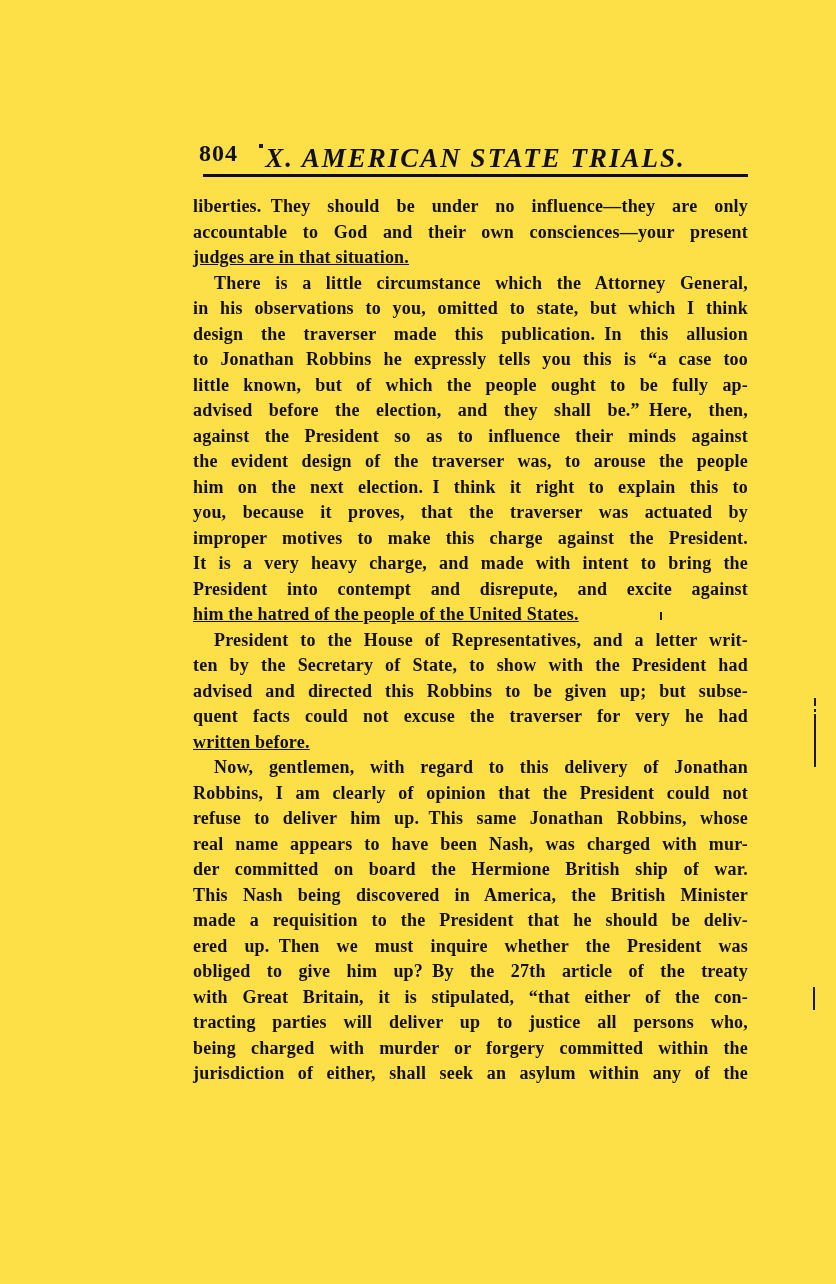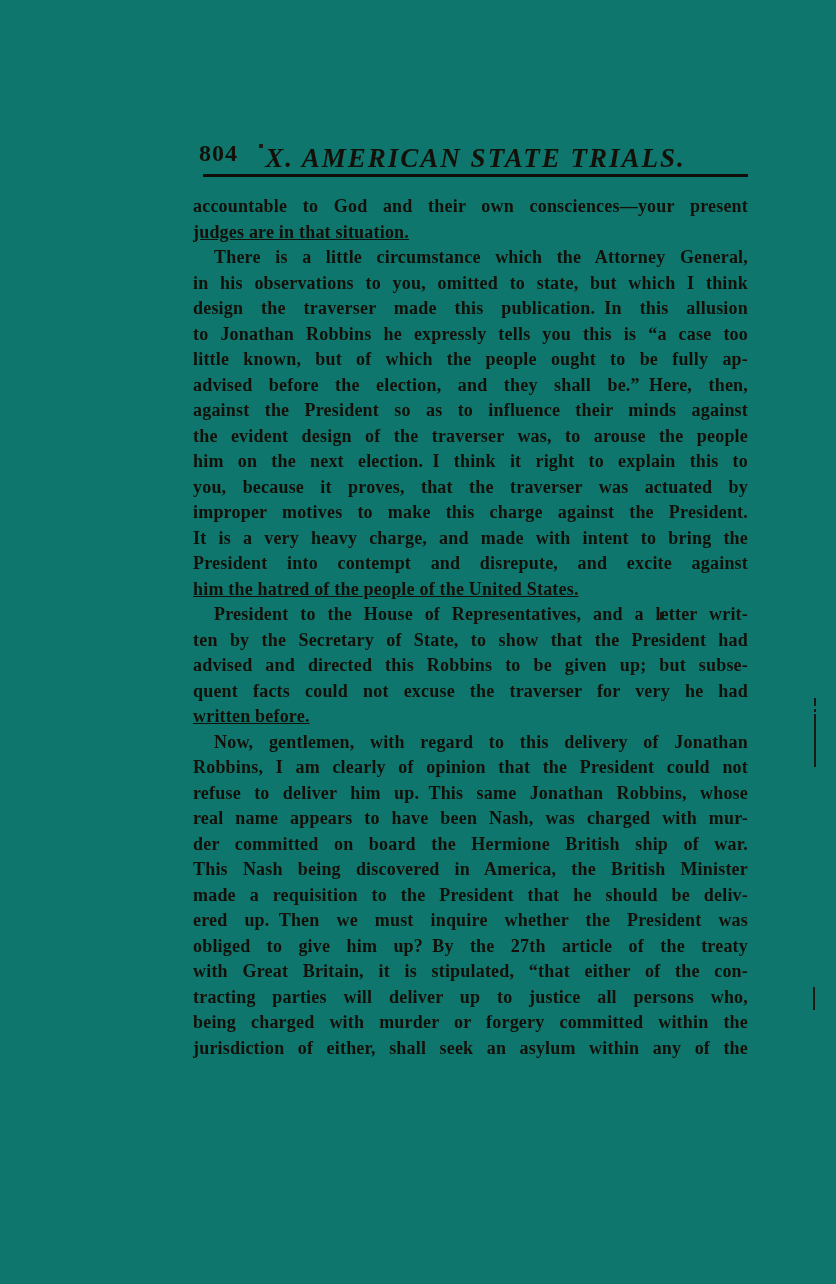--- a/index.html
+++ b/index.html
@@ -1,20 +1,20 @@
 <!DOCTYPE html>
 <html><head>
 <meta charset="utf-8">
 <style>
   html, body { margin: 0; padding: 0; background: #ffffff; }
   .page {
     position: relative;
     width: 836px;
     height: 1284px;
-    background: #0f766e;
+    background: #fde047;
     overflow: hidden;
     font-family: "Liberation Serif", serif;
     color: #121008;
   }
   .page-number {
     position: absolute;
     top: 140px;
     left: 199px;
     font-size: 24px;
     font-weight: 700;
@@ -71,20 +71,21 @@
 <div class="page">
 
   <div class="page-number">804</div>
 
   <div class="running-title">X. AMERICAN STATE TRIALS.</div>
 
   <div class="header-rule"></div>
 
   <div class="page-body">
       <div class="paragraph">
+        <div class="line">liberties. They should be under no influence—they are only</div>
         <div class="line">accountable to God and their own consciences—your present</div>
         <div class="line para-end">judges are in that situation.</div>
       </div>
       <div class="paragraph indent">
         <div class="line">There is a little circumstance which the Attorney General,</div>
         <div class="line">in his observations to you, omitted to state, but which I think</div>
         <div class="line">design the traverser made this publication. In this allusion</div>
         <div class="line">to Jonathan Robbins he expressly tells you this is “a case too</div>
         <div class="line">little known, but of which the people ought to be fully ap-</div>
         <div class="line">advised before the election, and they shall be.” Here, then,</div>
@@ -92,21 +93,21 @@
         <div class="line">the evident design of the traverser was, to arouse the people</div>
         <div class="line">him on the next election. I think it right to explain this to</div>
         <div class="line">you, because it proves, that the traverser was actuated by</div>
         <div class="line">improper motives to make this charge against the President.</div>
         <div class="line">It is a very heavy charge, and made with intent to bring the</div>
         <div class="line">President into contempt and disrepute, and excite against</div>
         <div class="line para-end">him the hatred of the people of the United States.</div>
       </div>
       <div class="paragraph indent">
         <div class="line">President to the House of Representatives, and a letter writ-</div>
-        <div class="line">ten by the Secretary of State, to show that the President had</div>
+        <div class="line">ten by the Secretary of State, to show with the President had</div>
         <div class="line">advised and directed this Robbins to be given up; but subse-</div>
         <div class="line">quent facts could not excuse the traverser for very he had</div>
         <div class="line para-end">written before.</div>
       </div>
       <div class="paragraph indent">
         <div class="line">Now, gentlemen, with regard to this delivery of Jonathan</div>
         <div class="line">Robbins, I am clearly of opinion that the President could not</div>
         <div class="line">refuse to deliver him up. This same Jonathan Robbins, whose</div>
         <div class="line">real name appears to have been Nash, was charged with mur-</div>
         <div class="line">der committed on board the Hermione British ship of war.</div>

